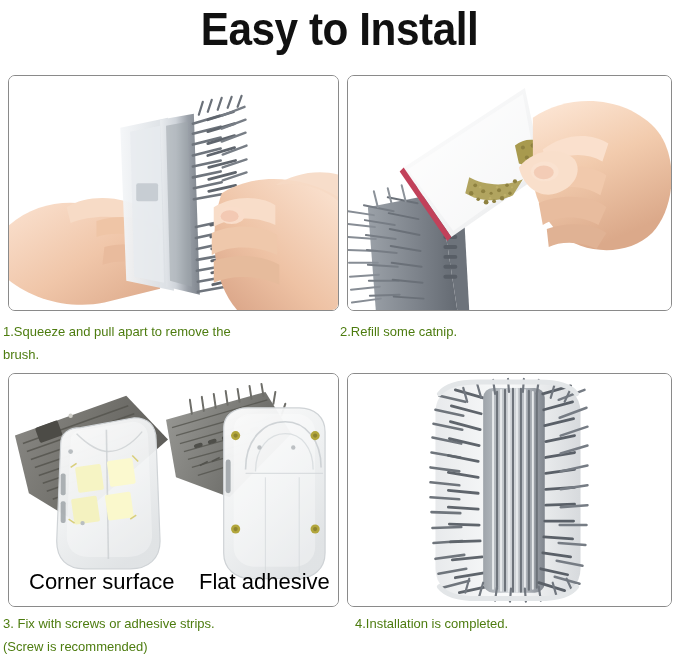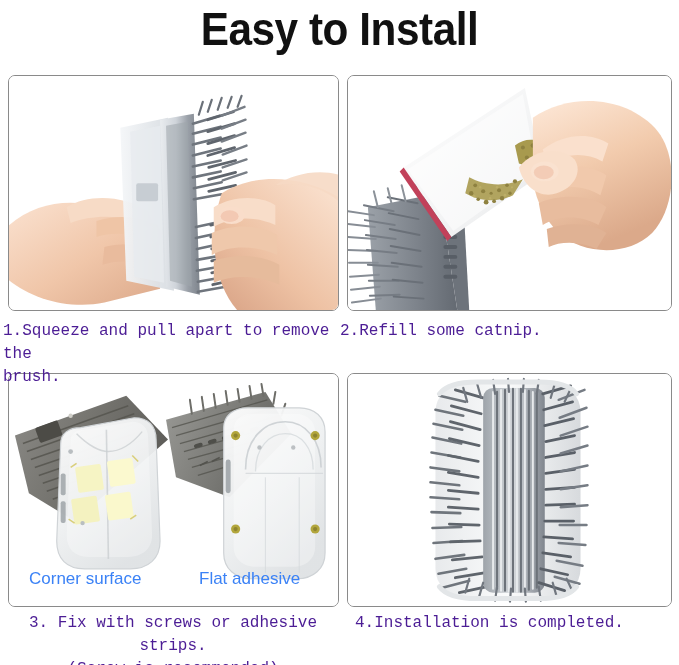--- a/index.html
+++ b/index.html
@@ -43,37 +43,37 @@
     box-sizing: border-box;
   }
   #panel-1 { left: 8px;   top: 75px;  width: 331px; height: 236px; }
   #panel-2 { left: 347px; top: 75px;  width: 325px; height: 236px; }
   #panel-3 { left: 8px;   top: 373px; width: 331px; height: 234px; }
   #panel-4 { left: 347px; top: 373px; width: 325px; height: 234px; }
 
   
   .caption {
     position: absolute;
-    font-family: Liberation Mono, monospace;
-    font-size: 16px;
+    font-family: Liberation Sans, sans-serif;
+    font-size: 13px;
     line-height: 23px;
-    color: #4c1d95;
+    color: #4d7c0f;
     white-space: pre-line;
   }
   #caption-1 { left: 3px;   top: 320px; width: 340px; }
   #caption-2 { left: 340px; top: 320px; width: 325px; }
-  #caption-3 { left: 3px;   top: 612px; width: 340px; text-align: center; }
+  #caption-3 { left: 3px;   top: 612px; width: 340px; }
   #caption-4 { left: 355px; top: 612px; width: 325px; }
 
   
   .surface-label {
     position: absolute;
     font-family: "Liberation Sans", sans-serif;
-    font-size: 17px;
-    color: #3b82f6;
+    font-size: 22px;
+    color: #000000;
     white-space: nowrap;
   }
   #label-corner { left: 29px;  top: 569px; }
   #label-flat   { left: 199px; top: 569px; }
 
   
   .art { position: absolute; inset: 0; }
 </style>
 </head>
 <body>

